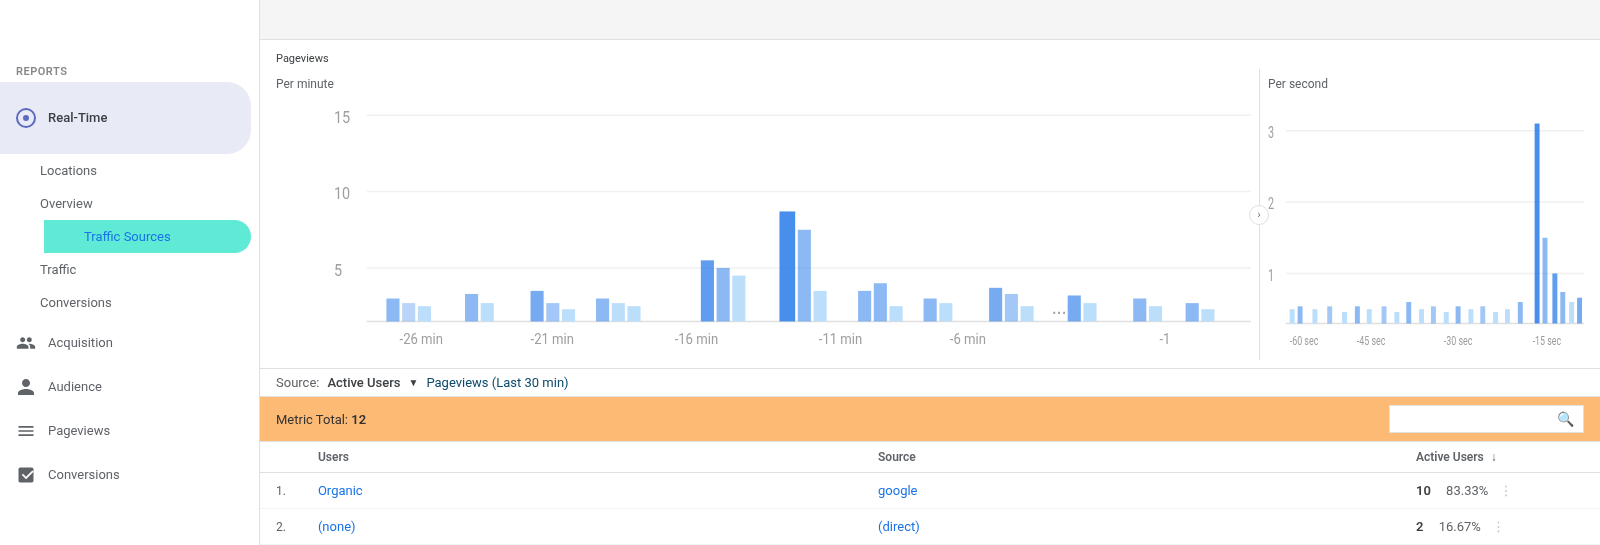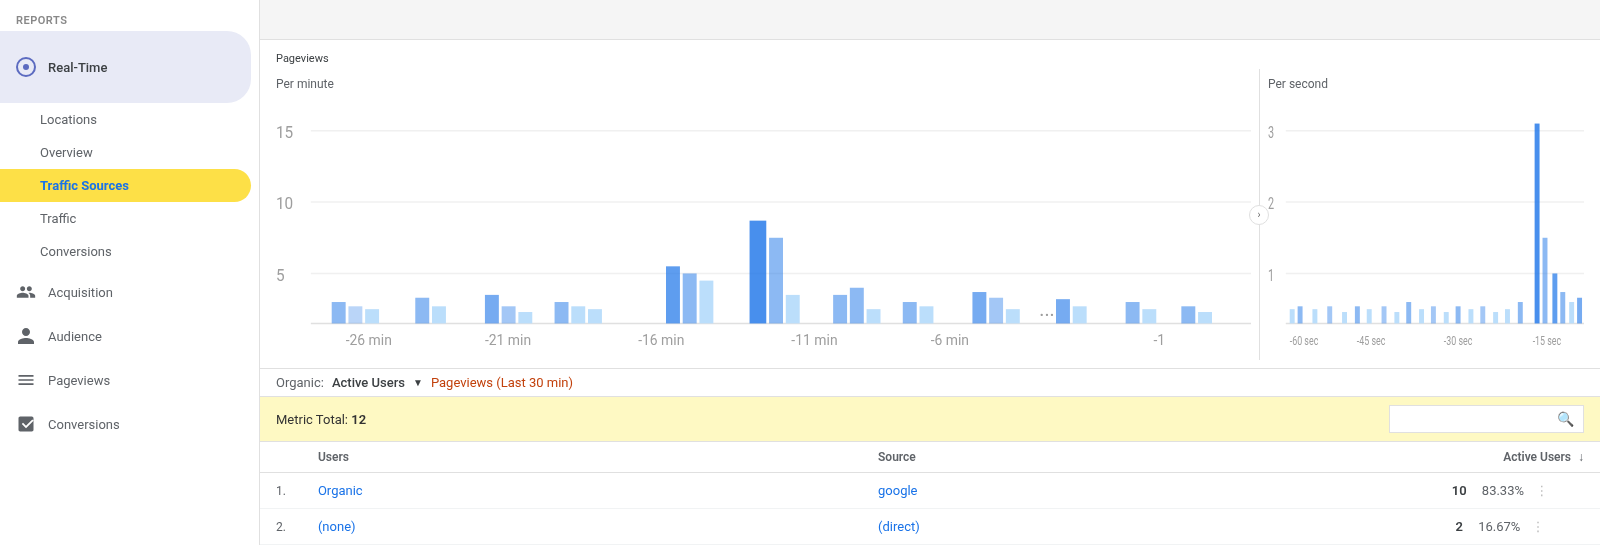--- a/index.html
+++ b/index.html
@@ -8,20 +8,21 @@
     
     #sidebar {
       width: 260px;
       min-width: 260px;
       background: #fff;
       border-right: 1px solid #e0e0e0;
       display: flex;
       flex-direction: column;
       padding-top: 8px;
       overflow-y: auto;
+      justify-content: center;
     }
     .sidebar-reports-label {
       font-size: 11px;
       color: #888;
       font-weight: 600;
       letter-spacing: 0.5px;
       padding: 6px 16px 4px 16px;
       text-transform: uppercase;
     }
     .sidebar-item-realtime {
@@ -57,22 +58,23 @@
     .sidebar-sub-item {
       padding: 9px 16px 9px 40px;
       cursor: pointer;
       color: #5f6368;
       font-size: 13px;
       border-radius: 0 24px 24px 0;
       margin-right: 8px;
     }
     .sidebar-sub-item.active {
       color: #1a73e8;
-      background: #fde047;
-      font-weight: 700;
+      background: #5eead4;
+      font-weight: 400;
+      margin-left: 44px;
     }
     .sidebar-section {
       display: flex;
       align-items: center;
       padding: 10px 16px;
       cursor: pointer;
       color: #5f6368;
       font-size: 13px;
       margin-top: 4px;
     }
@@ -202,21 +204,21 @@
       display: flex;
       flex: 1;
       padding: 0 0 8px 0;
     }
     .chart-per-minute {
       flex: 1;
       border-right: 1px solid #e0e0e0;
       padding: 8px 8px 8px 16px;
       position: relative;
       display: flex;
-      flex-direction: column;
+      flex-direction: row;
     }
     .chart-per-second {
       width: 340px;
       padding: 8px 16px 8px 8px;
       position: relative;
       display: flex;
       flex-direction: column;
     }
     .chart-label {
       font-size: 12px;
@@ -258,34 +260,34 @@
       font-size: 13px;
       color: #5f6368;
       background: #fff;
     }
     .viewing-tab {
       font-weight: 500;
       color: #3c4043;
       cursor: pointer;
     }
     .viewing-tab.link-style {
-      color: #c2410c;
+      color: #0c4a6e;
       font-weight: 400;
       cursor: pointer;
     }
     .viewing-bar-arrow {
       font-size: 10px;
       color: #3c4043;
     }
     .metric-total-bar {
       display: flex;
       align-items: center;
       justify-content: space-between;
       padding: 8px 16px;
-      background: #fef9c3;
+      background: #fdba74;
       border-bottom: 1px solid #e0e0e0;
       border-top: 1px solid #e0e0e0;
     }
     .metric-total-number {
       font-weight: 600;
     }
     .search-box {
       display: flex;
       align-items: center;
       border: 1px solid #e0e0e0;
@@ -310,32 +312,32 @@
     }
     thead th {
       text-align: left;
       padding: 8px 16px;
       font-size: 12px;
       font-weight: 600;
       color: #5f6368;
       border-bottom: 1px solid #e0e0e0;
       background: #fff;
     }
-    thead th.right { text-align: right; }
+    thead th.right { text-align: left; }
     tbody td {
       padding: 10px 16px;
       font-size: 13px;
       border-bottom: 1px solid #f1f3f4;
       color: #3c4043;
     }
     tbody td.link-cell a {
       color: #1a73e8;
       text-decoration: none;
     }
-    tbody td.right { text-align: center; }
+    tbody td.right { text-align: left; }
     .sort-arrow {
       margin-left: 4px;
       color: #5f6368;
     }
 
     
     svg { width: 100%; height: 100%; }
   </style>
 </head>
 <body>
@@ -517,21 +519,21 @@
               <text x="90" y="175" font-size="9" fill="#9e9e9e">-45 sec</text>
               <text x="178" y="175" font-size="9" fill="#9e9e9e">-30 sec</text>
               <text x="268" y="175" font-size="9" fill="#9e9e9e">-15 sec</text>
             </svg>
           </div>
         </div>
       </div>
 
       <div class="table-section">
         <div class="viewing-bar">
-          <span>Organic:</span>
+          <span>Source:</span>
           <span class="viewing-tab">Active Users</span>
           <span class="viewing-bar-arrow">▼</span>
           <span class="viewing-tab link-style">Pageviews (Last 30 min)</span>
         </div>
         <div class="metric-total-bar">
           <span>
             <span>Metric Total:</span>
             <strong class="metric-total-number">12</strong>
           </span>
           <div class="search-box">

